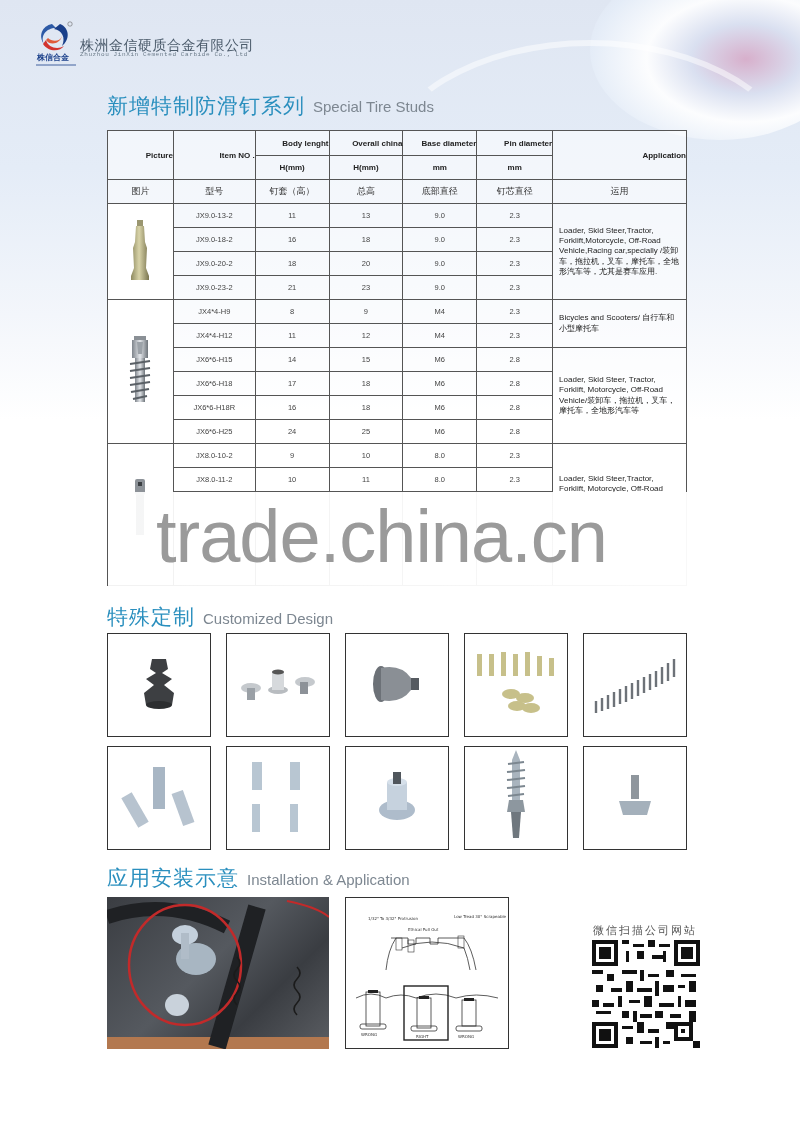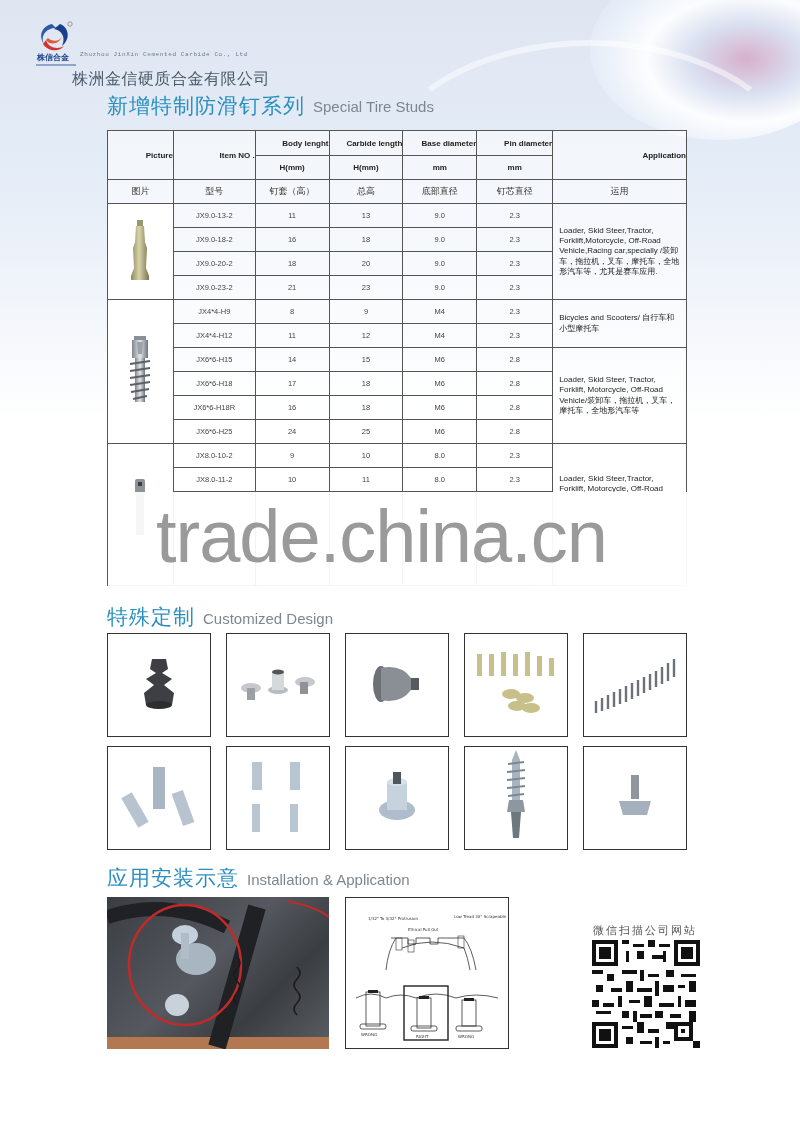--- a/index.html
+++ b/index.html
@@ -18,21 +18,21 @@
     background: radial-gradient(ellipse at 60% 55%, #d6a9c7 0%, #d9dff0 25%, #ffffff 45%, #e5edf8 70%, transparent 80%);
     opacity: .9;
   }
   .bg-arc {
     position: absolute; left: 380px; top: 40px; width: 420px; height: 260px;
     border-radius: 50%; border: 6px solid rgba(255,255,255,0.55);
     border-color: rgba(255,255,255,0.5) transparent transparent transparent;
   }
   
   .logo { position: absolute; left: 34px; top: 20px; width: 44px; height: 48px; }
-  .company-cn { position: absolute; left: 72px; top: 37px; font-size: 16px; color: #4a5a6a; letter-spacing: .5px; margin-top: 32px; }
+  .company-cn { position: absolute; left: 80px; top: 37px; font-size: 14px; color: #4a5a6a; letter-spacing: .5px; }
   .company-en { position: absolute; left: 80px; top: 51px; font-size: 6px; color: #6a7a88; letter-spacing: .6px; font-family: "Liberation Mono", monospace; }
   .section-title { position: absolute; display: flex; align-items: baseline; }
   .section-title .cn { color: #2a8fbe; font-size: 21px; letter-spacing: 1px; }
   .section-title .en { color: #7d8791; font-size: 15px; margin-left: 8px; }
   
   table.spec {
     position: absolute; left: 107px; top: 130px; width: 580px;
     border-collapse: collapse; font-size: 7.5px; color: #444;
     background: rgba(255,255,255,0.55);
   }
@@ -104,21 +104,21 @@
       <col style="width:74px">
     <col style="width:74px">
       <col style="width:76px">
       <col style="width:134px">
   </colgroup>
   <tbody>
       <tr class="h1">
     <th rowspan="2">Picture</th>
     <th rowspan="2">Item NO .</th>
     <th>Body lenght</th>
-    <th>Carbide length</th>
+    <th>Overall china</th>
     <th>Base diameter</th>
     <th>Pin diameter</th>
     <th rowspan="2">Application</th>
   </tr>
   <tr class="h2">
     <th>H(mm)</th>
     <th>H(mm)</th>
     <th>mm</th>
     <th>mm</th>
   </tr>

